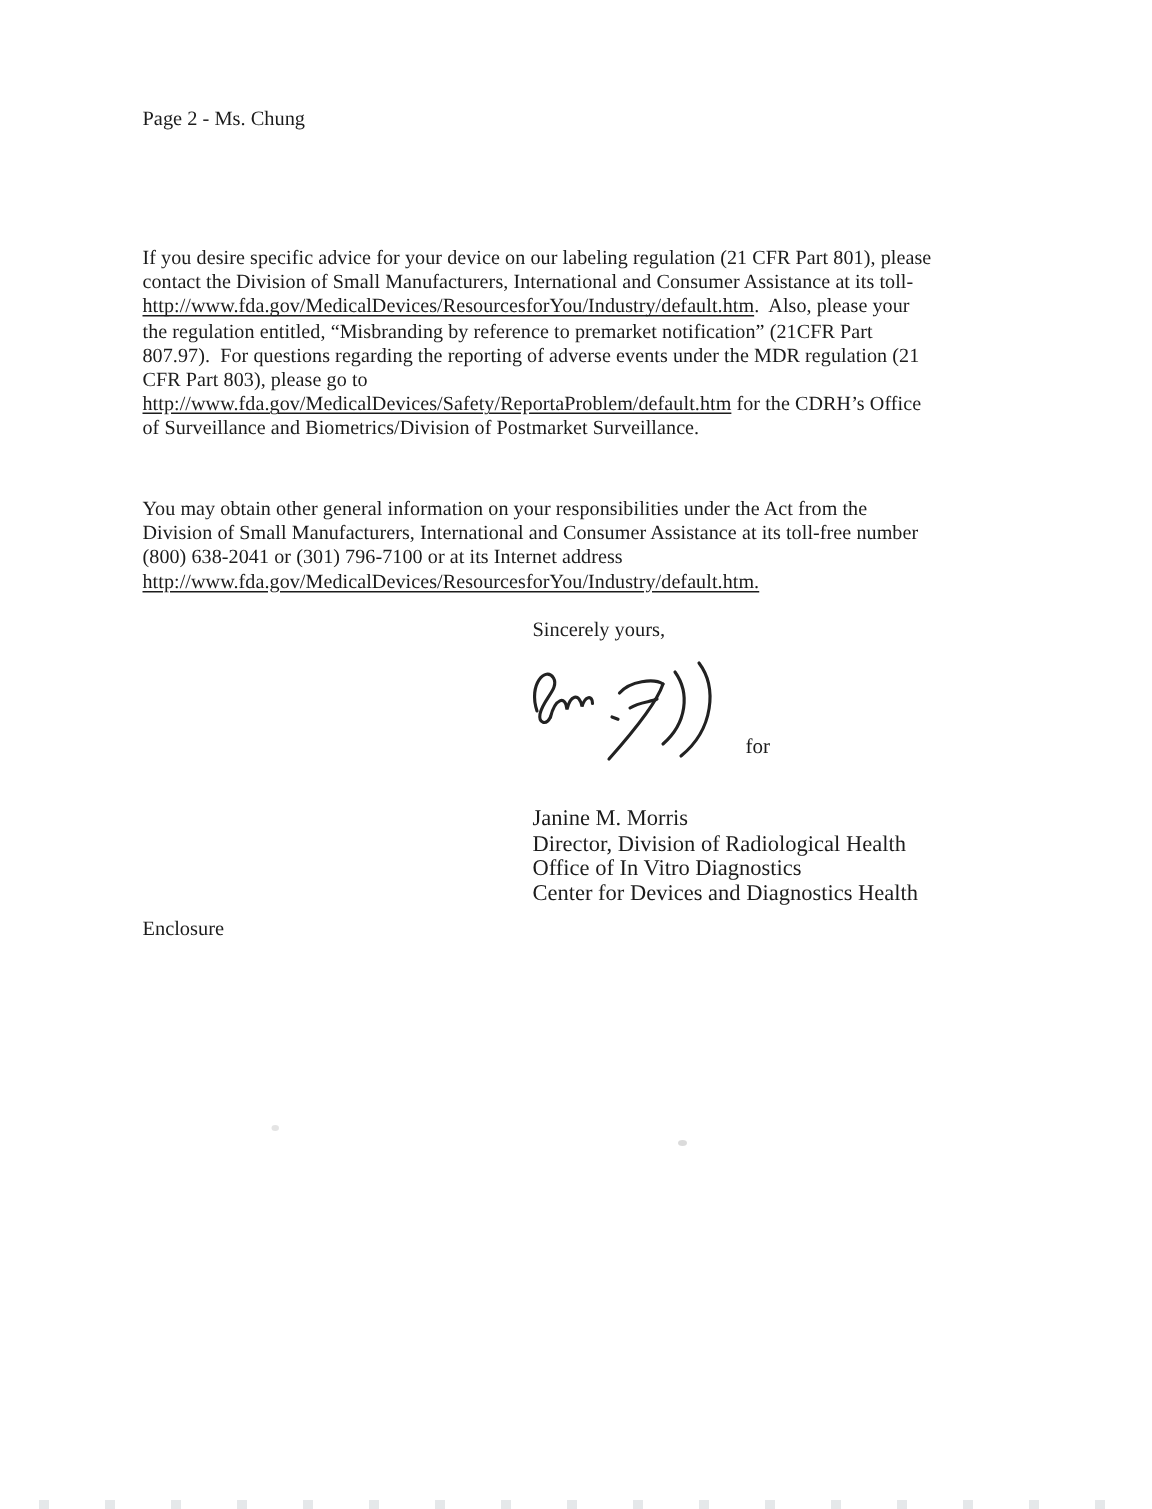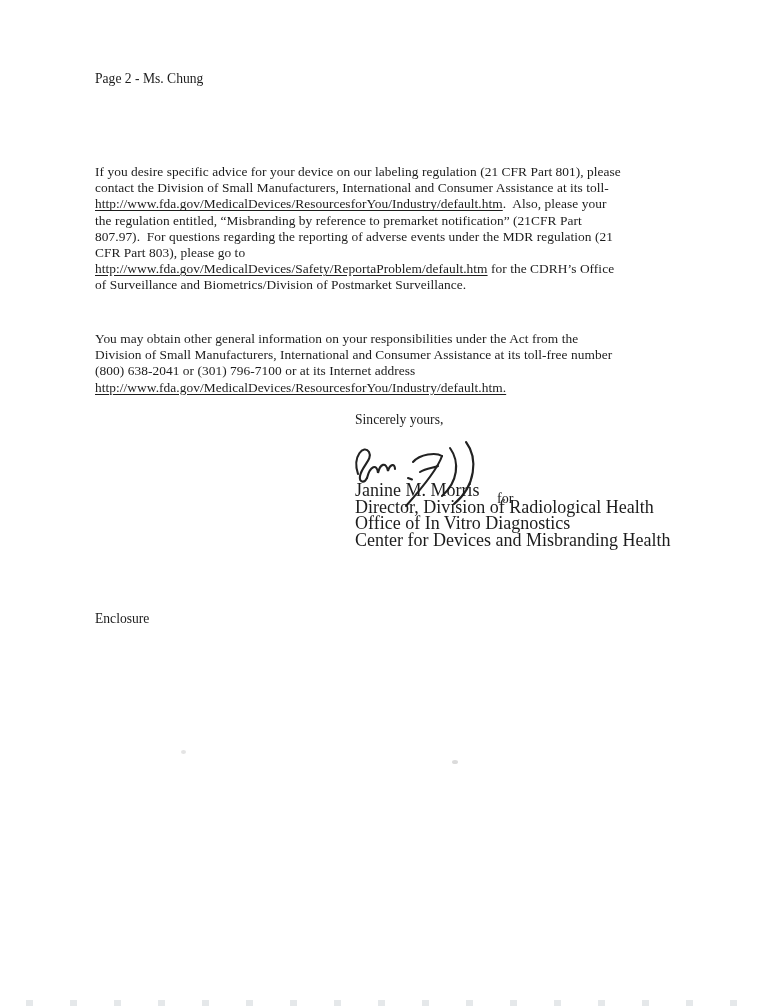--- a/index.html
+++ b/index.html
@@ -27,22 +27,22 @@
   .closing{
     position:absolute;left:355px;top:412px;
     font-size:13.6px;white-space:pre;
   }
   .sig-svg{position:absolute;left:350px;top:438px;width:135px;height:75px;}
   .for-label{
     position:absolute;left:497px;top:491px;
     font-size:14px;white-space:pre;
   }
   .sigblock{
-    position:absolute;left:355px;top:482px;
-    font-size:18px;line-height:16.6px;
+    position:absolute;left:355px;top:538px;
+    font-size:15px;line-height:16.6px;
   }
   .encl{
     position:absolute;left:95px;top:611px;
     font-size:13.6px;white-space:pre;
   }
   .speck{position:absolute;border-radius:50%;}
   .s1{left:181px;top:750px;width:5px;height:4px;background:#dddddd;opacity:.8;}
   .s2{left:452px;top:760px;width:6px;height:4px;background:#d2d2d2;opacity:.8;}
   .scan-edge{
     position:absolute;left:0;bottom:0;width:768px;height:6px;
@@ -90,21 +90,21 @@
       <path d="M116,4 C128,20 126,48 104,66"></path>
     </g>
   </svg>
 
   <div class="for-label">for</div>
 
   <div class="sigblock">
       <div class="textline">Janine M. Morris</div>
       <div class="textline">Director, Division of Radiological Health</div>
       <div class="textline">Office of In Vitro Diagnostics</div>
-      <div class="textline">Center for Devices and Misbranding Health</div>
+      <div class="textline">Center for Devices and Diagnostics Health</div>
     </div>
 
   <div class="encl">Enclosure</div>
 
   <div class="speck s1"></div>
   <div class="speck s2"></div>
   <div class="scan-edge"></div>
 
 </div>
 

